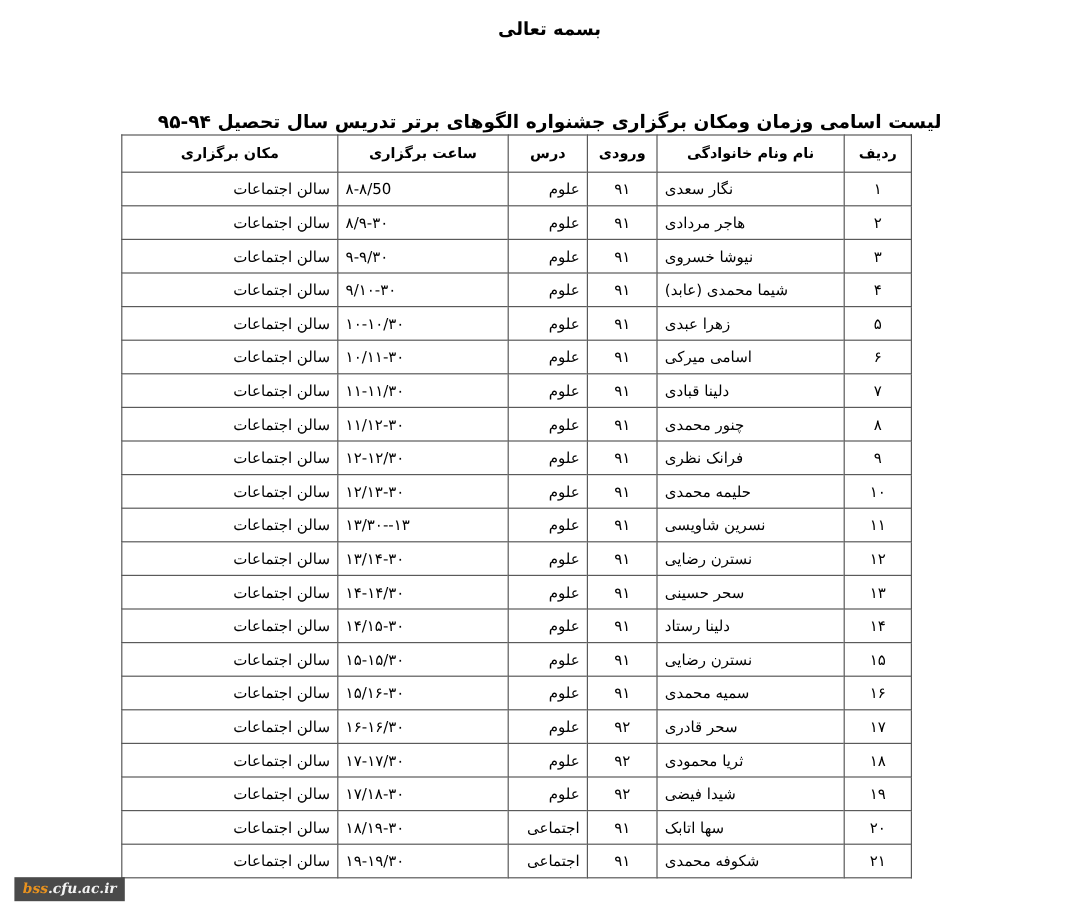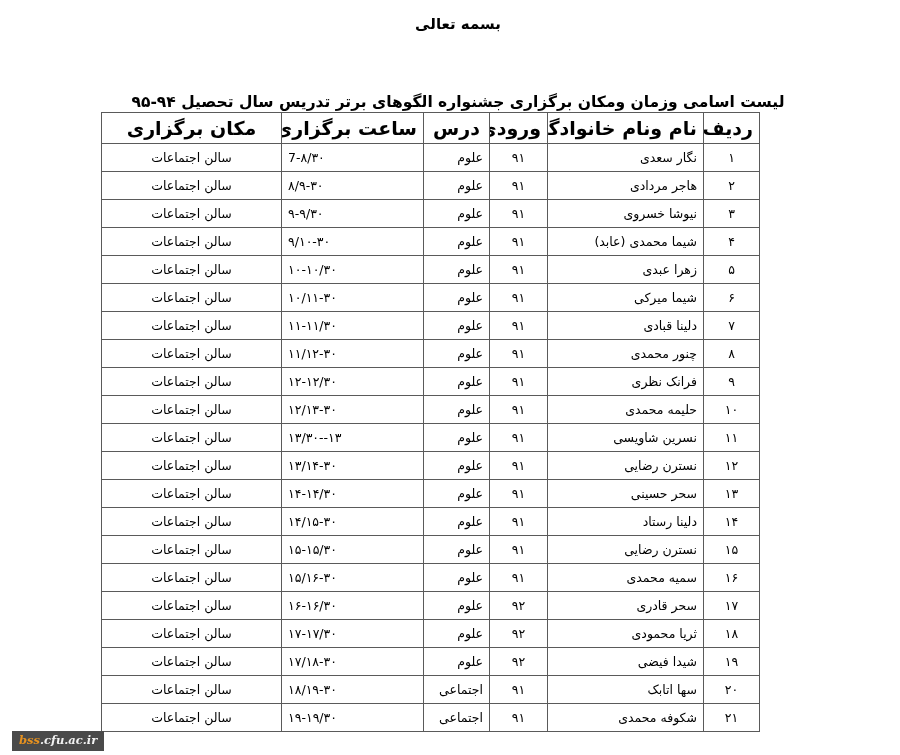--- a/index.html
+++ b/index.html
@@ -72,46 +72,46 @@
     padding: 0 6px;
     font-size: 12.5px;
     line-height: 27px;
     vertical-align: middle;
     white-space: nowrap;
     overflow: hidden;
   }
 
   table.schedule thead th {
     font-weight: bold;
-    font-size: 19px;
+    font-size: 12px;
     height: 30px;
     line-height: 30px;
     text-align: center;
   }
 
   
   col.c-radif { width: 56px; }
   col.c-name  { width: 156px; }
   col.c-entry { width: 58px; }
   col.c-course{ width: 66px; }
   col.c-time  { width: 142px; }
   col.c-place { width: 180px; }
 
   th.h-radif, td.d-radif   { text-align: center; }
   th.h-entry, td.d-entry   { text-align: center; }
   th.h-course, td.d-course { text-align: right; }
 
   th.h-name  { text-align: center; }
-  td.d-name  { text-align: right; }
+  td.d-name  { text-align: left; }
 
   th.h-time  { text-align: left; margin-top: 12px; }
   td.d-time  { text-align: left; padding-left: 22px; }
 
   th.h-place { text-align: left; padding-left: 10px; }
-  td.d-place { text-align: center; padding-left: 24px; }
+  td.d-place { text-align: right; padding-left: 24px; }
 
   
   .watermark {
     position: absolute;
     left: 4px;
     bottom: 4px;
     background: #4a4a4a;
     padding: 3px 7px 4px 7px;
     font-family: "DejaVu Serif", "Liberation Serif", serif;
     font-size: 11.5px;
@@ -152,21 +152,21 @@
           <th class="h-time">ساعت برگزاری</th>
           <th class="h-place">مکان برگزاری</th>
         </tr>
       </thead>
       <tbody id="schedule-body">
           <tr>
             <td class="d-radif">۱</td>
             <td class="d-name">نگار سعدی</td>
             <td class="d-entry">۹۱</td>
             <td class="d-course">علوم</td>
-            <td class="d-time">7-۸/۳۰</td>
+            <td class="d-time">۸-۸/50</td>
             <td class="d-place">سالن اجتماعات</td>
           </tr>
           <tr>
             <td class="d-radif">۲</td>
             <td class="d-name">هاجر مردادی</td>
             <td class="d-entry">۹۱</td>
             <td class="d-course">علوم</td>
             <td class="d-time">۸/۹-۳۰</td>
             <td class="d-place">سالن اجتماعات</td>
           </tr>
@@ -189,21 +189,21 @@
           <tr>
             <td class="d-radif">۵</td>
             <td class="d-name">زهرا عبدی</td>
             <td class="d-entry">۹۱</td>
             <td class="d-course">علوم</td>
             <td class="d-time">۱۰-۱۰/۳۰</td>
             <td class="d-place">سالن اجتماعات</td>
           </tr>
           <tr>
             <td class="d-radif">۶</td>
-            <td class="d-name">شیما میرکی</td>
+            <td class="d-name">اسامی میرکی</td>
             <td class="d-entry">۹۱</td>
             <td class="d-course">علوم</td>
             <td class="d-time">۱۰/۱۱-۳۰</td>
             <td class="d-place">سالن اجتماعات</td>
           </tr>
           <tr>
             <td class="d-radif">۷</td>
             <td class="d-name">دلینا قبادی</td>
             <td class="d-entry">۹۱</td>
             <td class="d-course">علوم</td>

